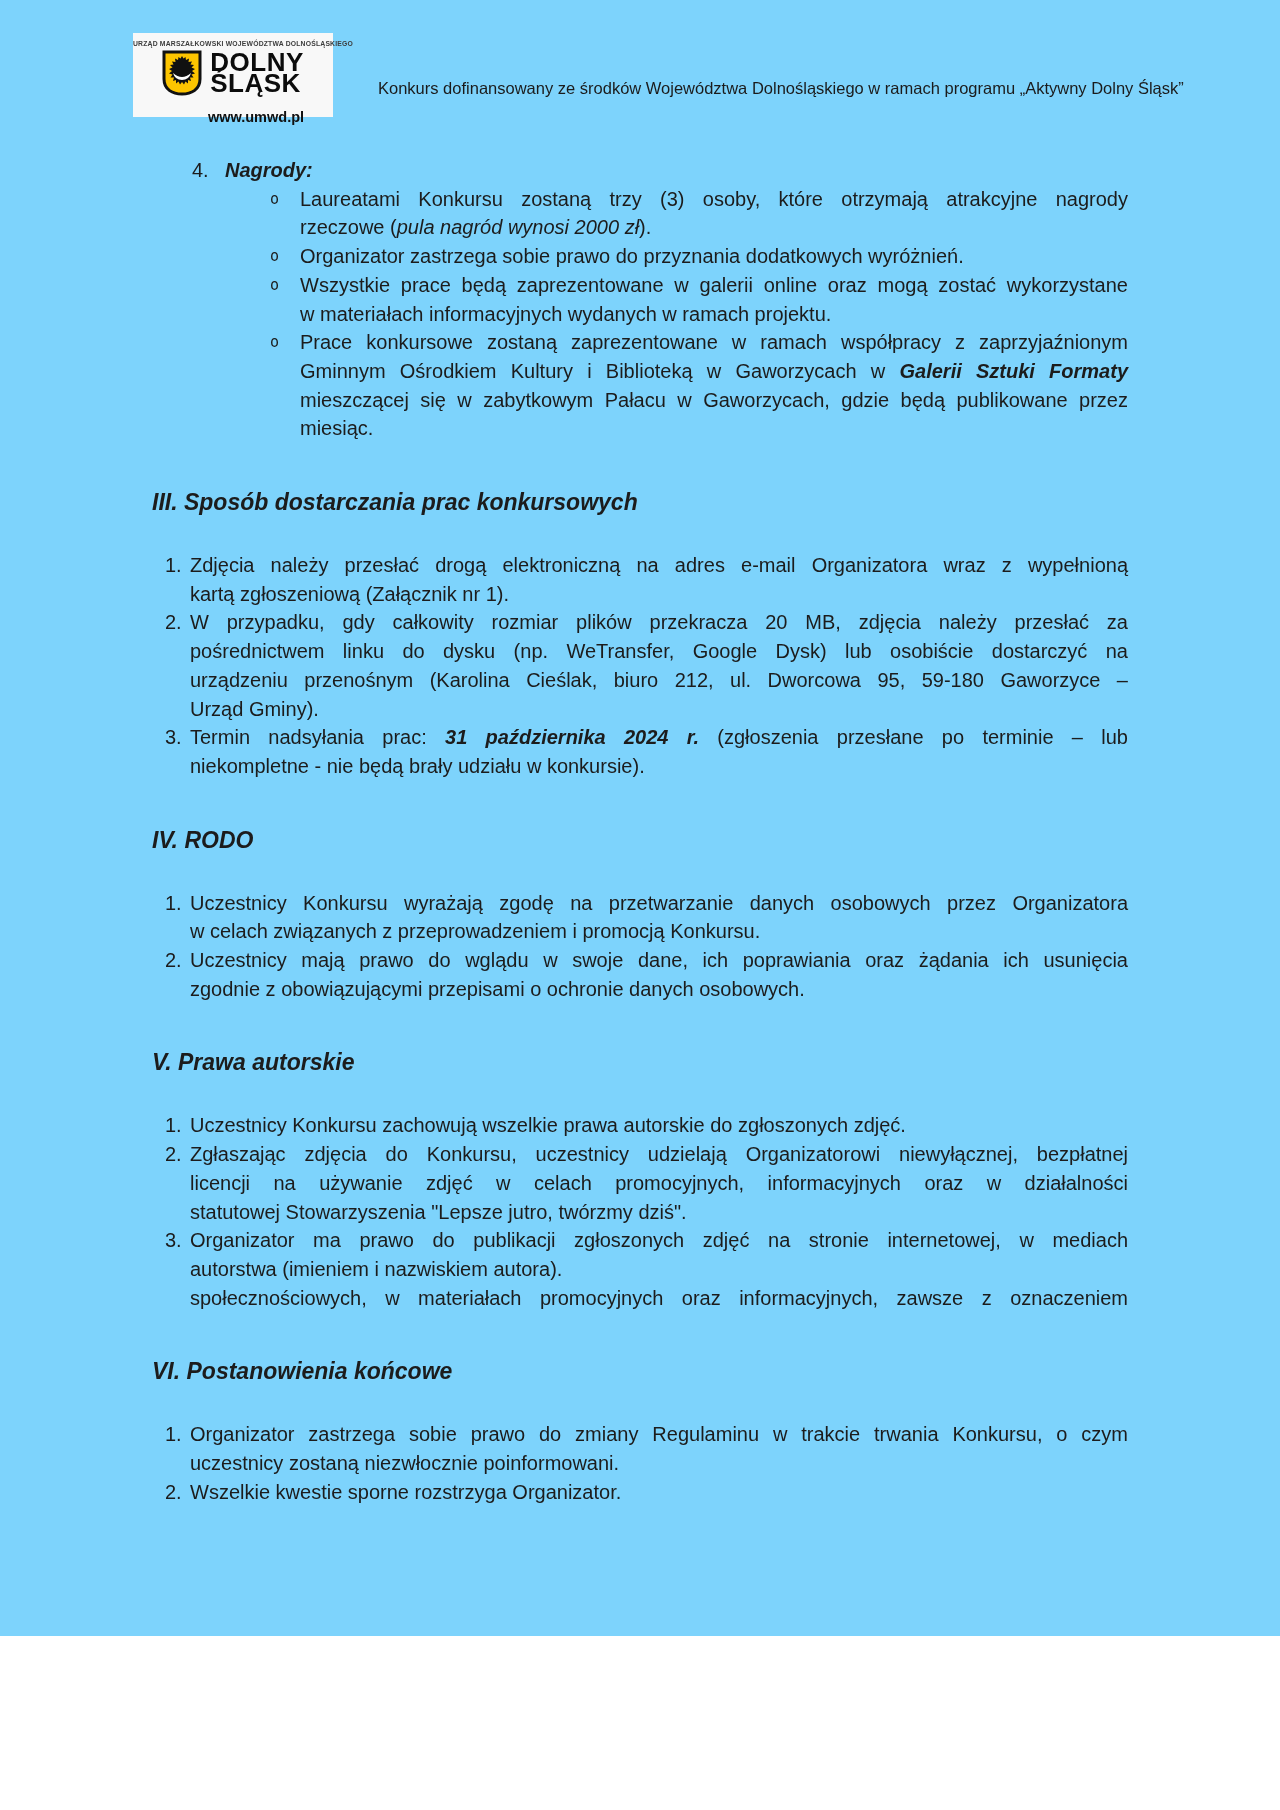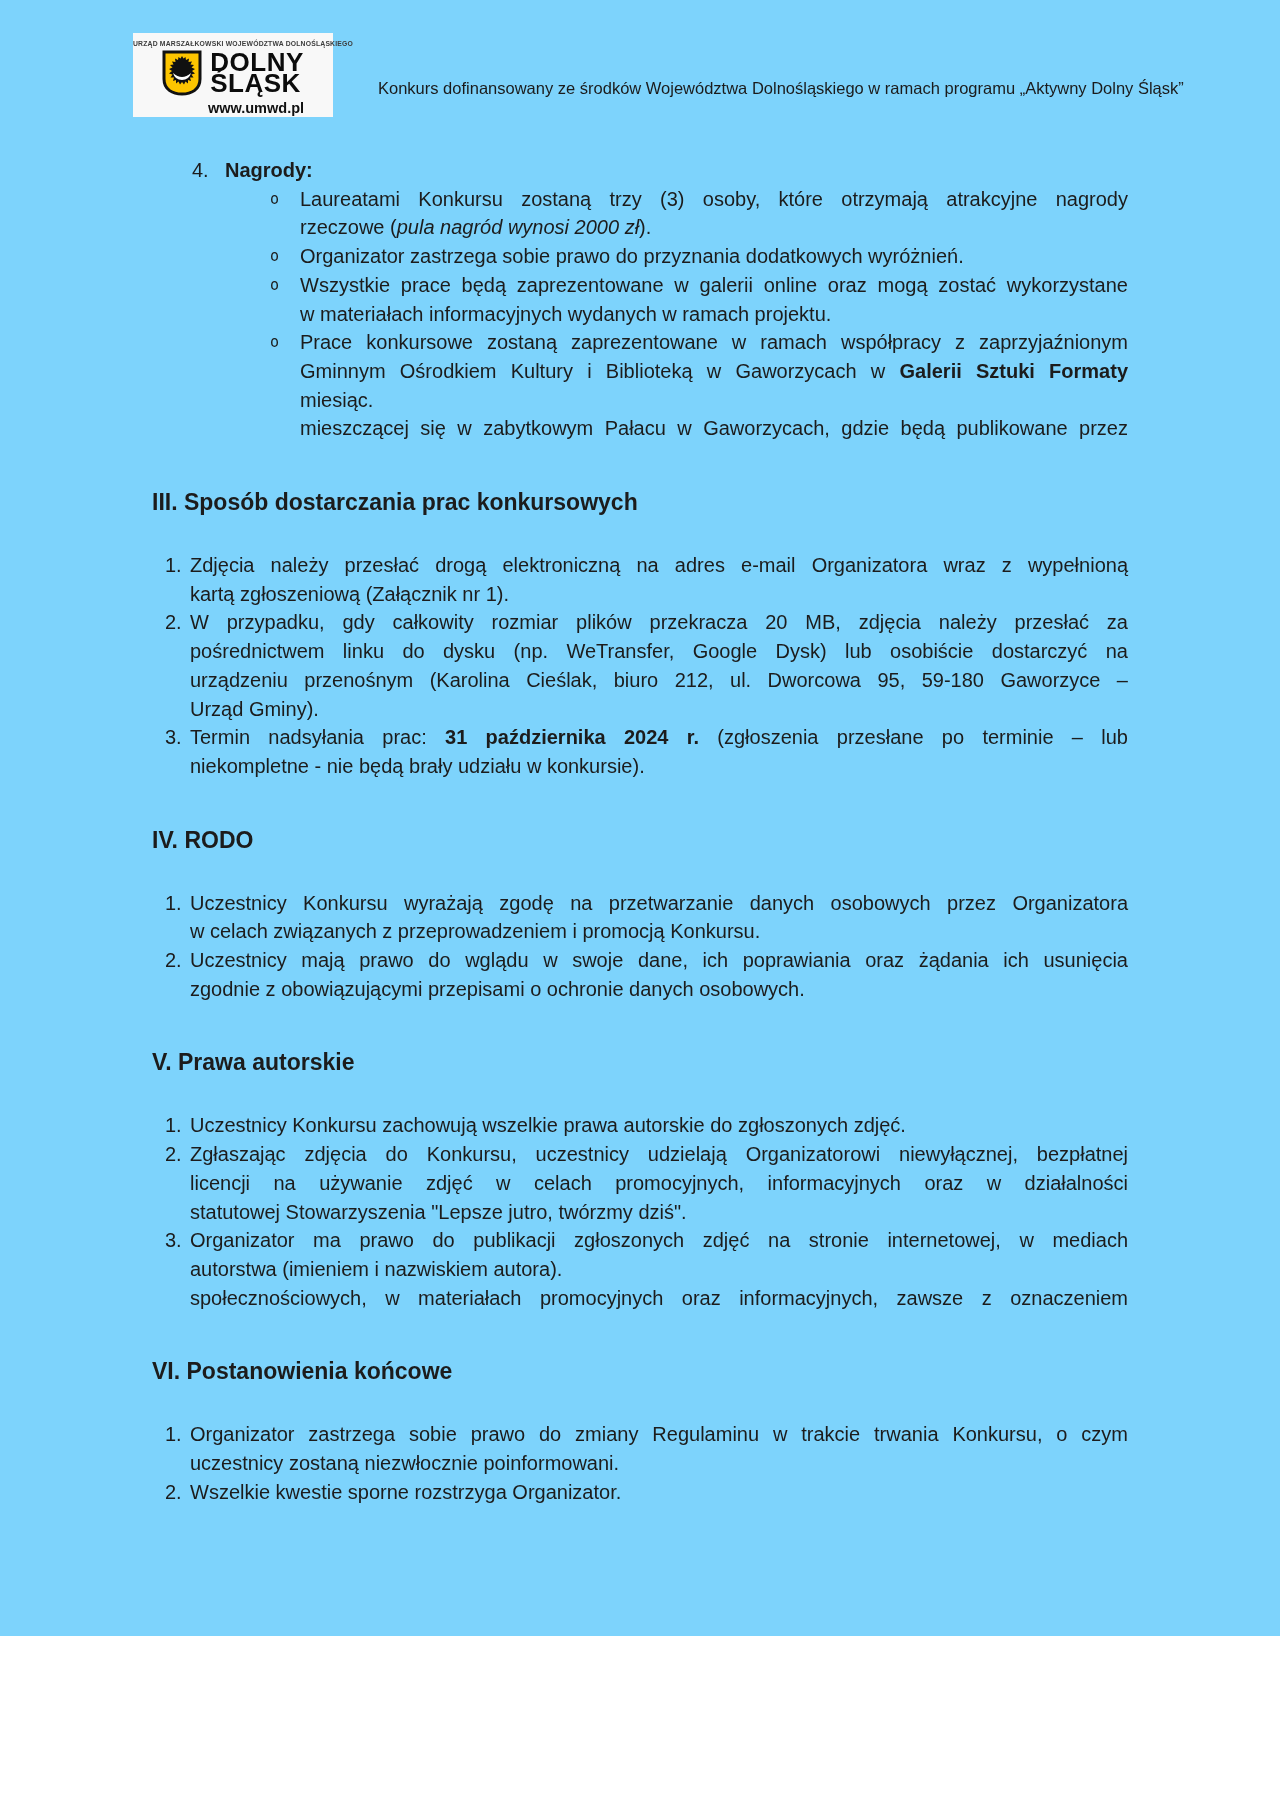--- a/index.html
+++ b/index.html
@@ -42,21 +42,21 @@
     font-weight: 700;
     line-height: 21px;
     letter-spacing: 0.5px;
     color: #0c0c0c;
   }
   .website {
     text-align: center;
     transform: translateX(23px);
     font-weight: 700;
     font-size: 14.5px;
-    margin-top: 4px;
+    margin-top: 13px;
     color: #111;
   }
   .tagline {
     position: absolute;
     left: 378px; top: 79px;
     font-size: 16.5px;
     color: #1b1b1b;
     white-space: nowrap;
   }
 
@@ -68,21 +68,21 @@
     font-size: 20px;
   }
   .line {
     position: relative;
     line-height: 28.7px;
   }
   .line.j {
     text-align: justify;
     text-align-last: justify;
   }
-  .bold   { font-weight: 700; }
+  .bold   { font-weight: 700; font-style: italic; }
   .italic { font-style: italic; margin-top: 17px; }
 
   .block.h { margin: 26px 0 33px 0; }
   .block.h .line {
     font-size: 23px;
     line-height: 32px;
     font-weight: 700;
     margin-top: 43px;
   }
 
@@ -139,22 +139,22 @@
       <div class="block b">
         <div class="line"><span>Organizator zastrzega sobie prawo do przyznania dodatkowych wyróżnień.</span><span class="marker">o</span></div>
       </div>
       <div class="block b">
         <div class="line j"><span>Wszystkie prace będą zaprezentowane w galerii online oraz mogą zostać wykorzystane</span><span class="marker">o</span></div>
         <div class="line"><span>w materiałach informacyjnych wydanych w ramach projektu.</span></div>
       </div>
       <div class="block b">
         <div class="line j"><span>Prace konkursowe zostaną zaprezentowane w ramach współpracy z zaprzyjaźnionym</span><span class="marker">o</span></div>
         <div class="line j"><span>Gminnym Ośrodkiem Kultury i Biblioteką w Gaworzycach w </span><span class="bold">Galerii Sztuki Formaty</span></div>
+        <div class="line j"><span>mieszczącej się w zabytkowym Pałacu w Gaworzycach, gdzie będą publikowane przez</span></div>
         <div class="line"><span>miesiąc.</span></div>
-        <div class="line j"><span>mieszczącej się w zabytkowym Pałacu w Gaworzycach, gdzie będą publikowane przez</span></div>
       </div>
       <div class="block h">
         <div class="line"><span class="bold">III. Sposób dostarczania prac konkursowych</span></div>
       </div>
       <div class="block n1">
         <div class="line j"><span>Zdjęcia należy przesłać drogą elektroniczną na adres e-mail Organizatora wraz z wypełnioną</span><span class="marker">1.</span></div>
         <div class="line"><span>kartą zgłoszeniową (Załącznik nr 1).</span></div>
       </div>
       <div class="block n1">
         <div class="line j"><span>W przypadku, gdy całkowity rozmiar plików przekracza 20 MB, zdjęcia należy przesłać za</span><span class="marker">2.</span></div>

